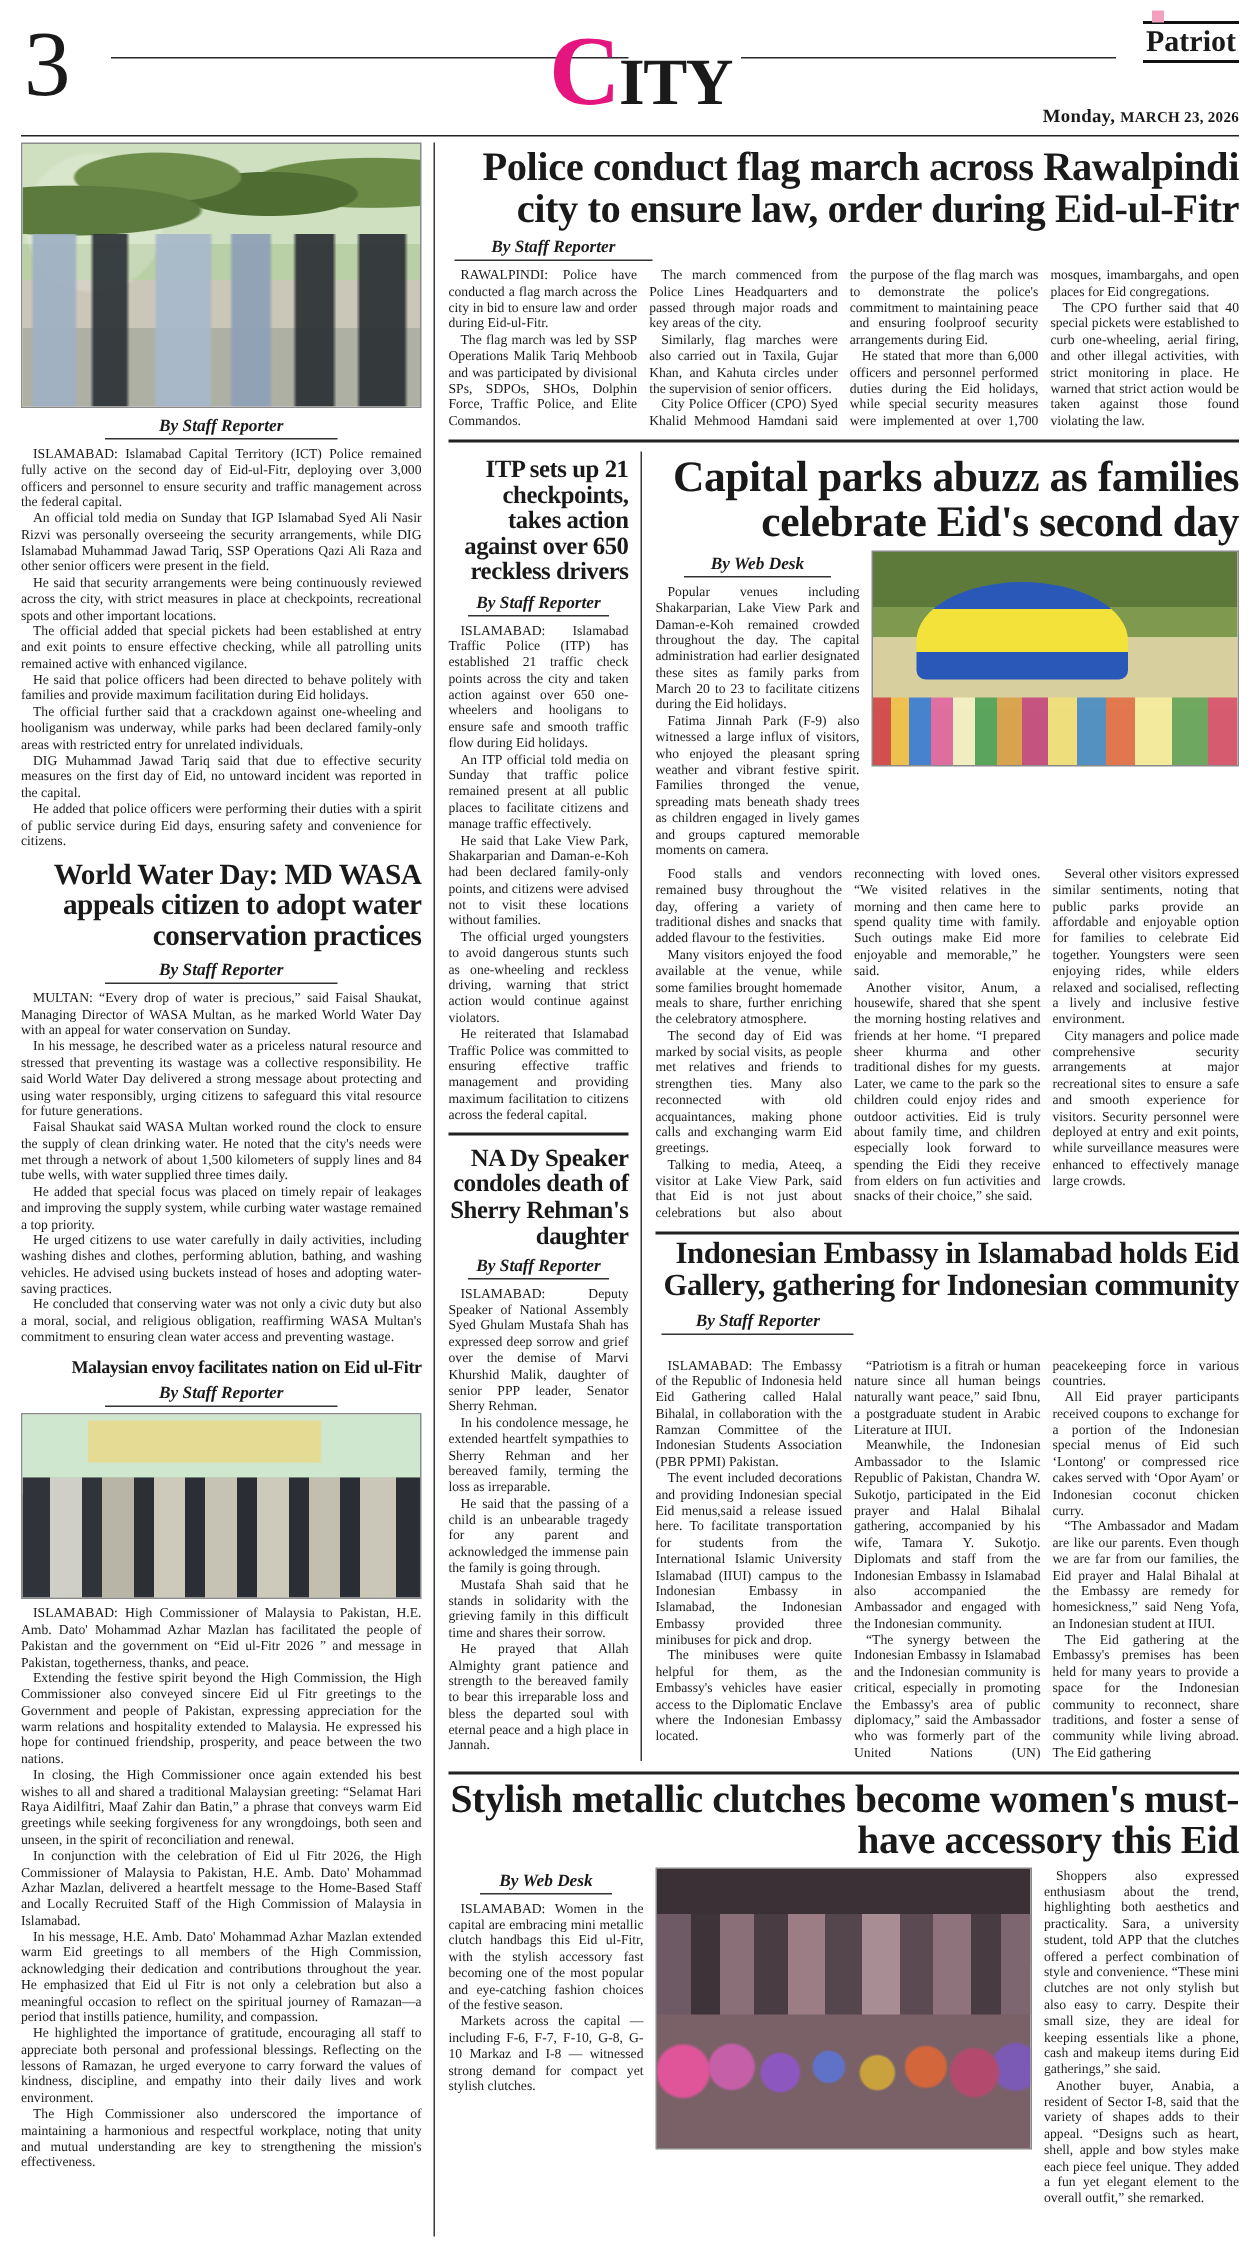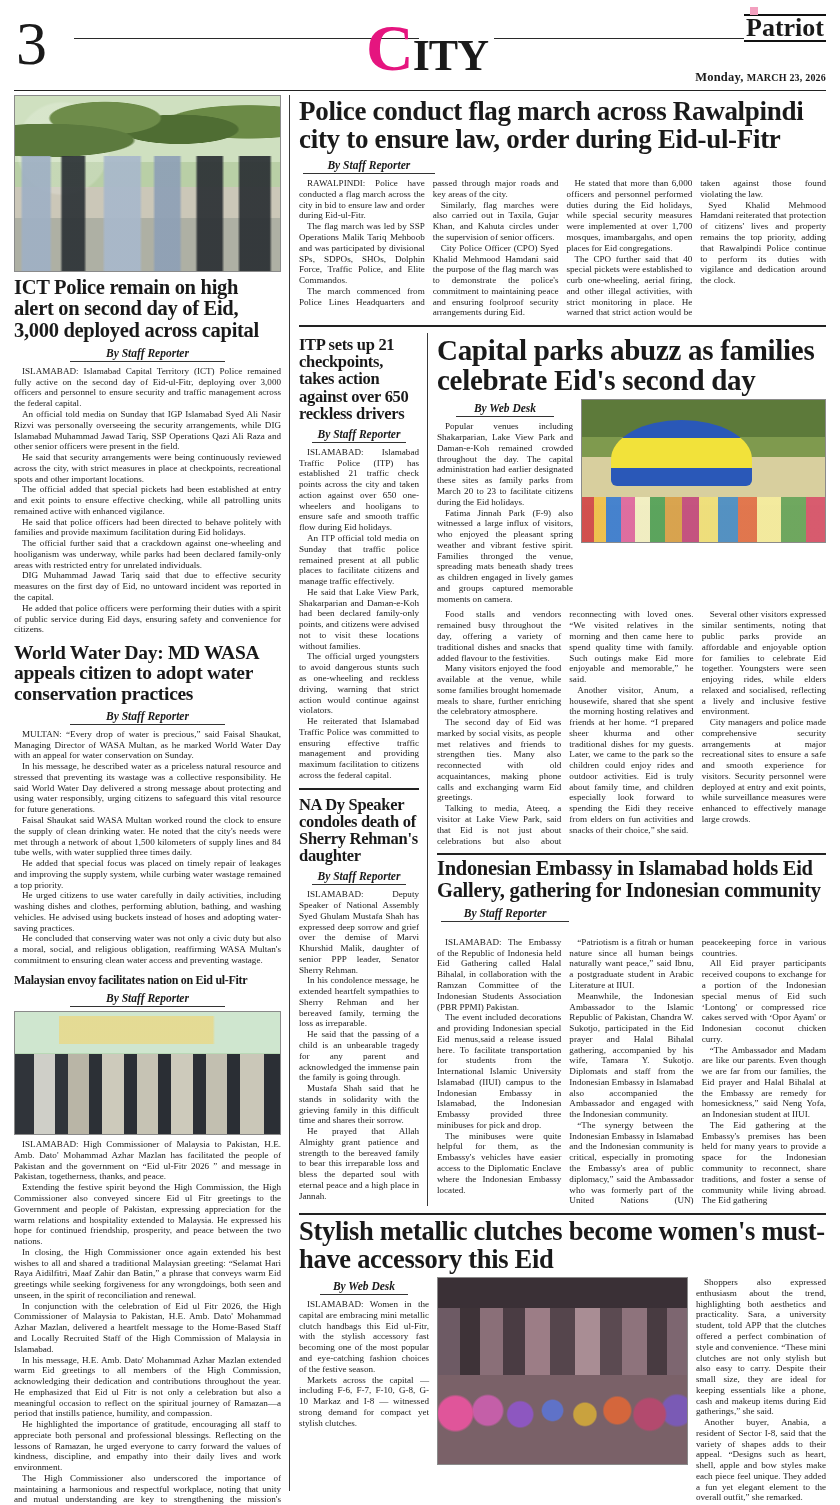--- a/index.html
+++ b/index.html
@@ -34,21 +34,21 @@
     font-size:52px; line-height:52px; font-weight:700;
     letter-spacing:-1px;
   }
   .citymark .c { color:#e5157f; font-size:66px; line-height:52px; }
   .citymark .rest { font-size:44px; }
   .brandbox { position:absolute; right:0px; top:4px; text-align:right; }
   .brand {
     display:inline-block;
     border-top:2px solid #111; border-bottom:2px solid #111;
     padding:0 2px;
-    font-size:26px; line-height:24px; font-weight:700;
+    font-size:20px; line-height:24px; font-weight:700;
     font-family:"Liberation Serif", serif;
     position:relative;
   }
   .brand .sq {
     position:absolute; left:6px; top:-9px;
     width:8px; height:8px; background:#f3a0bf;
   }
   .dateline {
     margin-top:28px;
     font-size:12.5px; font-weight:700; letter-spacing:0.2px;
@@ -58,21 +58,21 @@
   .topbar { border-top:1.6px solid #222; margin:2px 0 0 0; }
 
   
   .grid { display:flex; gap:0; margin-top:4px; height:1396px; }
   .col-left { width:276px; flex:0 0 276px; padding-right:8px; border-right:1.2px solid #3a3a3a; }
   .col-right { flex:1 1 auto; padding-left:9px; display:flex; flex-direction:column; }
 
   
   .photo { position:relative; overflow:hidden; border:1px solid #8a8a8a; }
   .hl {
-    text-align:left; font-weight:700; line-height:1.04;
+    text-align:right; font-weight:700; line-height:1.04;
     font-family:"Liberation Serif", serif;
     letter-spacing:-0.3px;
   }
   .byline {
     text-align:center; font-style:italic; font-weight:700;
     font-size:11.5px; padding:3px 0 2px 0; margin:3px auto 0 auto;
     border-bottom:1.4px solid #333; width:60%;
   }
   .byline.narrow { width:78%; }
   .body-txt {
@@ -212,21 +212,20 @@
   </div>
   <div class="topbar"></div>
 
   <div class="grid">
 
     <div class="col-left">
 
       <div class="photo">
         <div class="ph-police"></div>
       </div>
-      <div class="hl hl-ict">ICT Police remain on high alert on second day of Eid, 3,000 deployed across capital</div>
       <div class="byline byline-left">By Staff Reporter</div>
       <div class="body-txt">
         <p class="first">ISLAMABAD: Islamabad Capital Territory (ICT) Police remained fully active on the second day of Eid-ul-Fitr, deploying over 3,000 officers and personnel to ensure security and traffic management across the federal capital.</p>
         <p>An official told media on Sunday that IGP Islamabad Syed Ali Nasir Rizvi was personally overseeing the security arrangements, while DIG Islamabad Muhammad Jawad Tariq, SSP Operations Qazi Ali Raza and other senior officers were present in the field.</p>
         <p>He said that security arrangements were being continuously reviewed across the city, with strict measures in place at checkpoints, recreational spots and other important locations.</p>
         <p>The official added that special pickets had been established at entry and exit points to ensure effective checking, while all patrolling units remained active with enhanced vigilance.</p>
         <p>He said that police officers had been directed to behave politely with families and provide maximum facilitation during Eid holidays.</p>
         <p>The official further said that a crackdown against one-wheeling and hooliganism was underway, while parks had been declared family-only areas with restricted entry for unrelated individuals.</p>
         <p>DIG Muhammad Jawad Tariq said that due to effective security measures on the first day of Eid, no untoward incident was reported in the capital.</p>
         <p>He added that police officers were performing their duties with a spirit of public service during Eid days, ensuring safety and convenience for citizens.</p>
@@ -266,21 +265,20 @@
         <div class="hl hl-police-flag">Police conduct flag march across Rawalpindi city to ensure law, order during Eid-ul-Fitr</div>
         <div class="byline" style="width:25%;margin-left:4px;margin-right:auto;text-align:center;">By Staff Reporter</div>
         <div class="body-txt cols4">
           <p class="first">RAWALPINDI: Police have conducted a flag march across the city in bid to ensure law and order during Eid-ul-Fitr.</p>
           <p>The flag march was led by SSP Operations Malik Tariq Mehboob and was participated by divisional SPs, SDPOs, SHOs, Dolphin Force, Traffic Police, and Elite Commandos.</p>
           <p>The march commenced from Police Lines Headquarters and passed through major roads and key areas of the city.</p>
           <p>Similarly, flag marches were also carried out in Taxila, Gujar Khan, and Kahuta circles under the supervision of senior officers.</p>
           <p>City Police Officer (CPO) Syed Khalid Mehmood Hamdani said the purpose of the flag march was to demonstrate the police's commitment to maintaining peace and ensuring foolproof security arrangements during Eid.</p>
           <p>He stated that more than 6,000 officers and personnel performed duties during the Eid holidays, while special security measures were implemented at over 1,700 mosques, imambargahs, and open places for Eid congregations.</p>
           <p>The CPO further said that 40 special pickets were established to curb one-wheeling, aerial firing, and other illegal activities, with strict monitoring in place. He warned that strict action would be taken against those found violating the law.</p>
-          <p>Syed Khalid Mehmood Hamdani reiterated that protection of citizens' lives and property remains the top priority, adding that Rawalpindi Police continue to perform its duties with vigilance and dedication around the clock.</p>
         </div>
       </div>
 
       <div class="sep"></div>
 
       <div class="midrow">
 
         <div class="narrowcol">
           <div class="hl hl-itp">ITP sets up 21 checkpoints, takes action against over 650 reckless drivers</div>
           <div class="byline narrow">By Staff Reporter</div>

